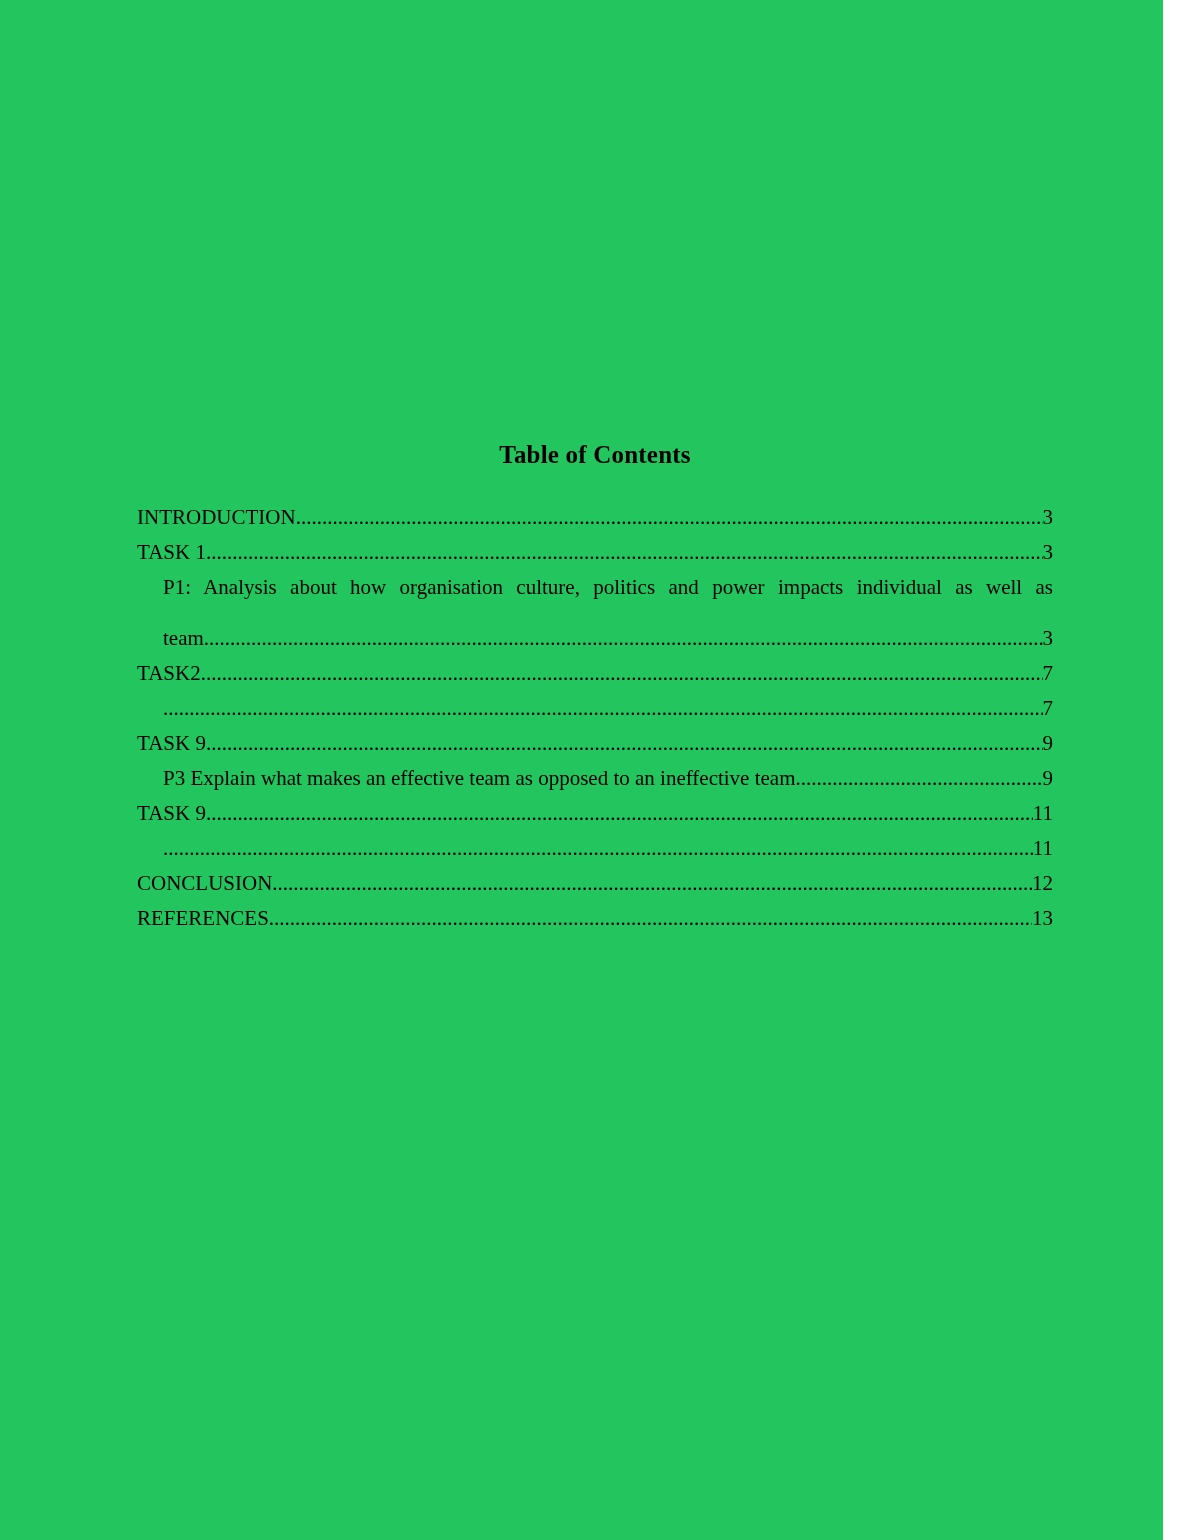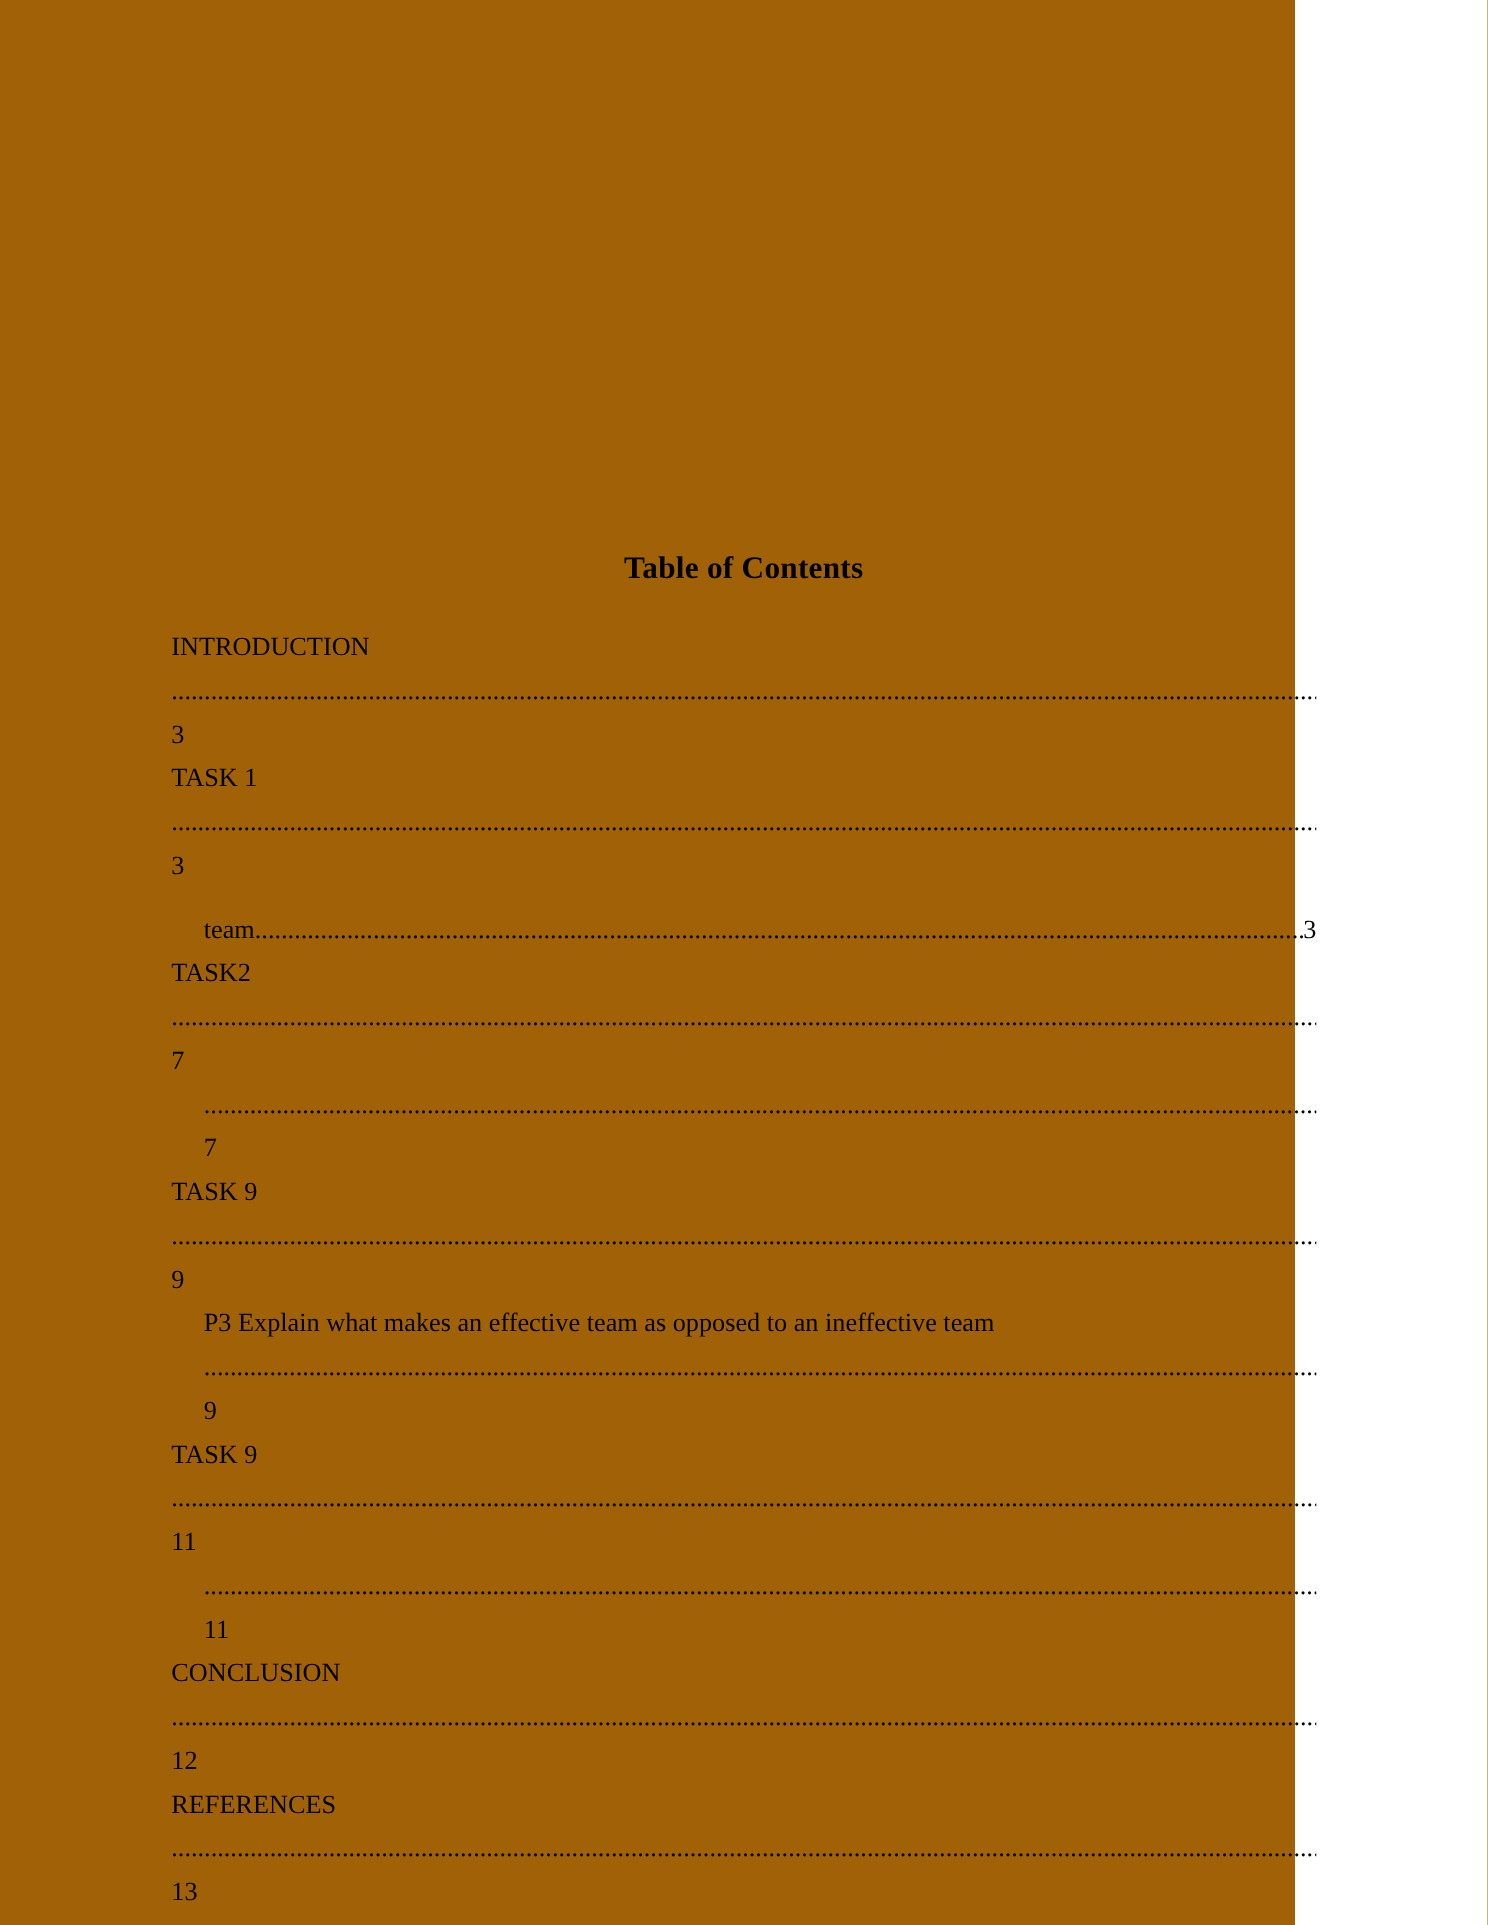--- a/index.html
+++ b/index.html
@@ -12,23 +12,23 @@
     background: #ffffff;
     font-family: "Liberation Serif", "DejaVu Serif", serif;
     color: #000000;
     position: relative;
     overflow: hidden;
   }
   .page {
     position: absolute;
     left: 0;
     top: 0;
-    width: 1036px;
+    width: 1163px;
     height: 1540px;
-    background: #a16207;
+    background: #22c55e;
   }
   .doc-title {
     position: absolute;
     left: 0;
     top: 441px;
     width: 1190px;
     text-align: center;
     font-size: 25px;
     font-weight: bold;
     letter-spacing: 0.2px;
@@ -48,21 +48,20 @@
     width: 100%;
   }
   .toc-entry.level2 {
     padding-left: 26px;
     width: calc(100% - 26px);
   }
   .toc-row {
     display: flex;
     align-items: baseline;
     width: 100%;
-    flex-direction: column;
   }
   .toc-label {
     flex: 0 0 auto;
     white-space: pre;
   }
   .toc-leader {
     flex: 1 1 auto;
     overflow: hidden;
     white-space: nowrap;
     font-size: 21px;
@@ -109,20 +108,21 @@
         </div>
       </div>
       <div class="toc-entry">
         <div class="toc-row">
           <span class="toc-label">TASK 1</span>
           <span class="toc-leader">............................................................................................................................................................................................................................................................................................................</span>
           <span class="toc-page">3</span>
         </div>
       </div>
       <div class="toc-entry level2 wrap">
+        <span class="toc-wrap-line1">P1: Analysis about how organisation culture, politics and power impacts individual as well as</span>
         <div class="toc-wrap-line2">
           <span class="toc-label">team</span>
           <span class="toc-leader">............................................................................................................................................................................................................................................................................................................</span>
           <span class="toc-page">3</span>
         </div>
       </div>
       <div class="toc-entry">
         <div class="toc-row">
           <span class="toc-label">TASK2</span>
           <span class="toc-leader">............................................................................................................................................................................................................................................................................................................</span>

